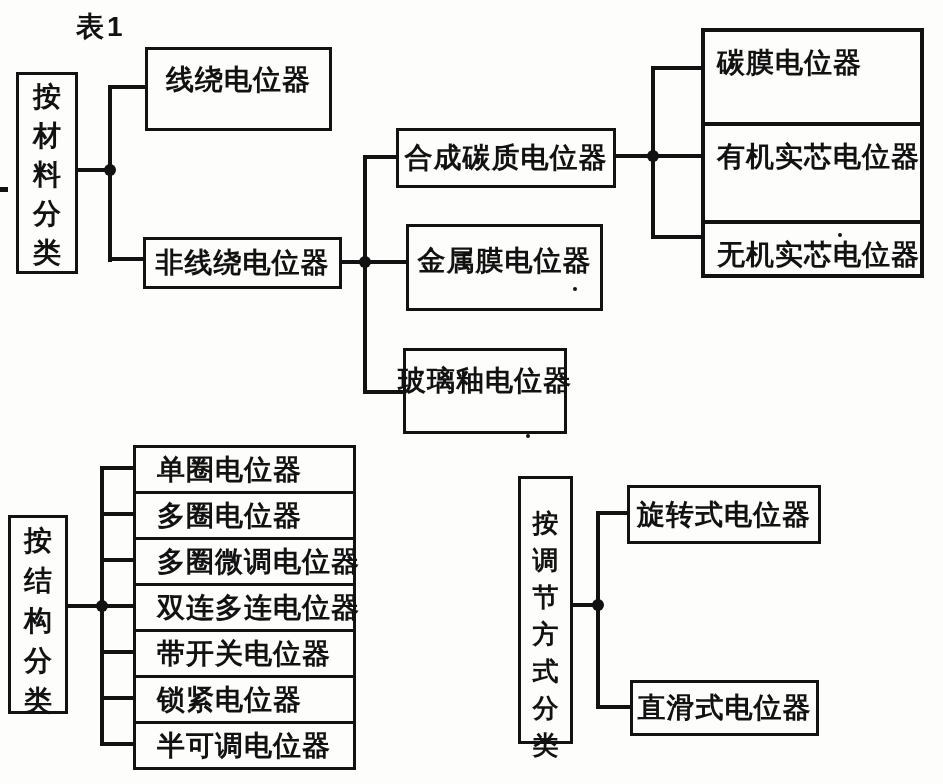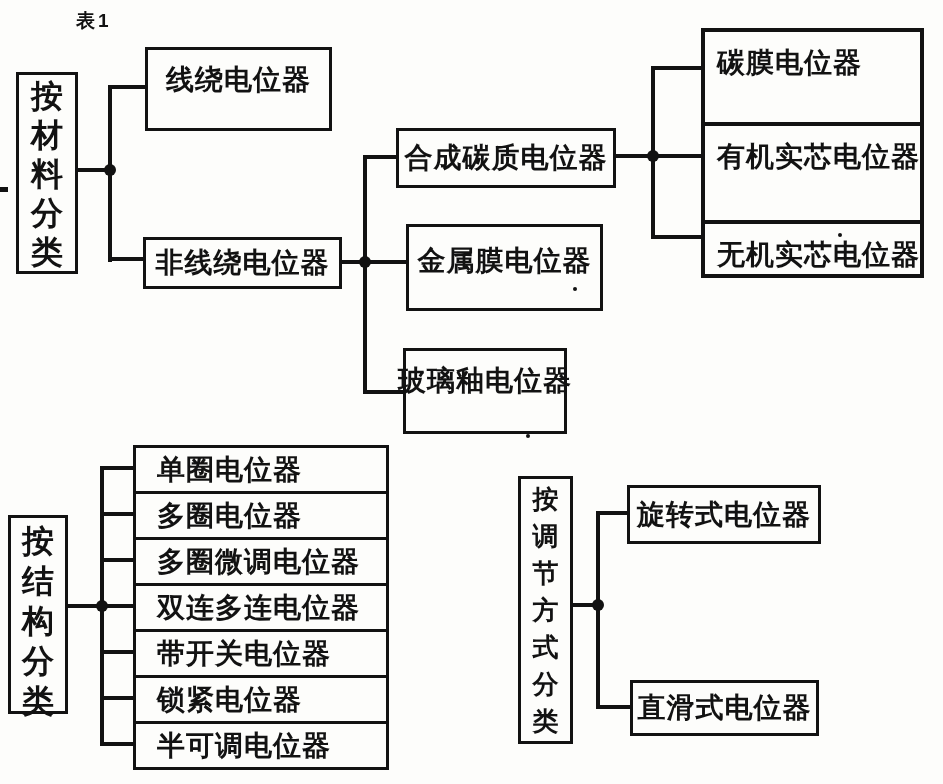--- a/index.html
+++ b/index.html
@@ -4,36 +4,36 @@
 <style>
   :root{
     --ink:#121212;
     --paper:#fdfdfb;
   }
   *{margin:0;padding:0;box-sizing:border-box;}
   html,body{background:var(--paper);}
   body{font-family:"Liberation Sans","DejaVu Sans",sans-serif;font-weight:bold;color:var(--ink);}
   .page{position:relative;width:943px;height:784px;background:var(--paper);overflow:hidden;}
 
-  .title{position:absolute;left:76px;top:8px;font-size:19px;letter-spacing:3px;}
+  .title{position:absolute;left:76px;top:8px;font-size:28px;letter-spacing:3px;}
 
   .node{position:absolute;border:3px solid var(--ink);background:var(--paper);}
   .hlabel{font-size:28px;letter-spacing:1px;white-space:nowrap;}
 
   
   .cbox{display:flex;align-items:center;justify-content:center;}
   
   .tbox{display:flex;justify-content:center;align-items:flex-start;}
 
   
   .vbox{display:flex;justify-content:center;}
-  .vtext{display:block;width:32px;word-break:break-all;text-align:center;font-size:32px;}
+  .vtext{display:block;width:32px;word-break:break-all;text-align:center;font-size:28px;}
   .lh39{line-height:39px;padding-top:2px;}
   .lh38{line-height:40px;padding-top:3px;}
-  .lh37{line-height:37px;font-size:26px;width:30px;padding-top:2px;}
+  .lh37{line-height:37px;font-size:26px;width:30px;padding-top:2px;margin-top:24px;}
 
   
   .stack3{display:flex;flex-direction:column;border-width:4px;gap:32px;}
   .stack3 .cell{padding:12px 0 0 12px;}
   .stack3 .cell + .cell{border-top:4px solid var(--ink);}
 
   
   .stack7{display:flex;flex-direction:column;}
   .stack7 .cell{flex:1;display:flex;align-items:center;padding-left:21px;}
   .stack7 .cell + .cell{border-top:3px solid var(--ink);}
@@ -100,21 +100,21 @@
   <div class="line" style="left:616px;top:154px;width:85px;height:4px;"></div>
   <div class="line" style="left:651px;top:66px;width:4px;height:173px;"></div>
   <div class="line" style="left:651px;top:66px;width:50px;height:4px;"></div>
   <div class="line" style="left:651px;top:235px;width:50px;height:4px;"></div>
   <div class="dot" style="left:647px;top:150px;"></div>
 
   <div class="node vbox" style="left:8px;top:515px;width:60px;height:199px;">
     <span class="vtext lh38">按结构分类</span>
   </div>
 
-  <div class="node stack7" style="left:133px;top:445px;width:256px;height:325px;">
+  <div class="node stack7" style="left:133px;top:445px;width:223px;height:325px;">
     <div class="cell">
       <span class="hlabel">单圈电位器</span>
     </div>
     <div class="cell">
       <span class="hlabel">多圈电位器</span>
     </div>
     <div class="cell">
       <span class="hlabel">多圈微调电位器</span>
     </div>
     <div class="cell">

